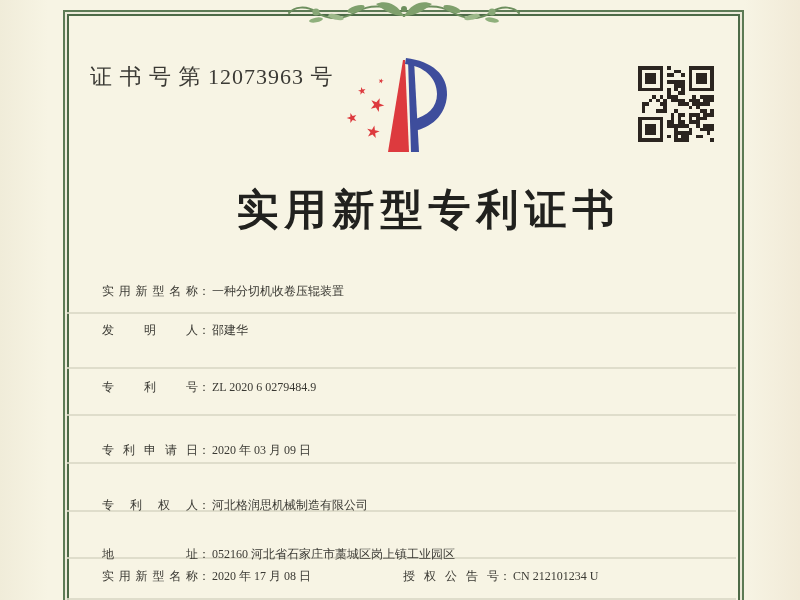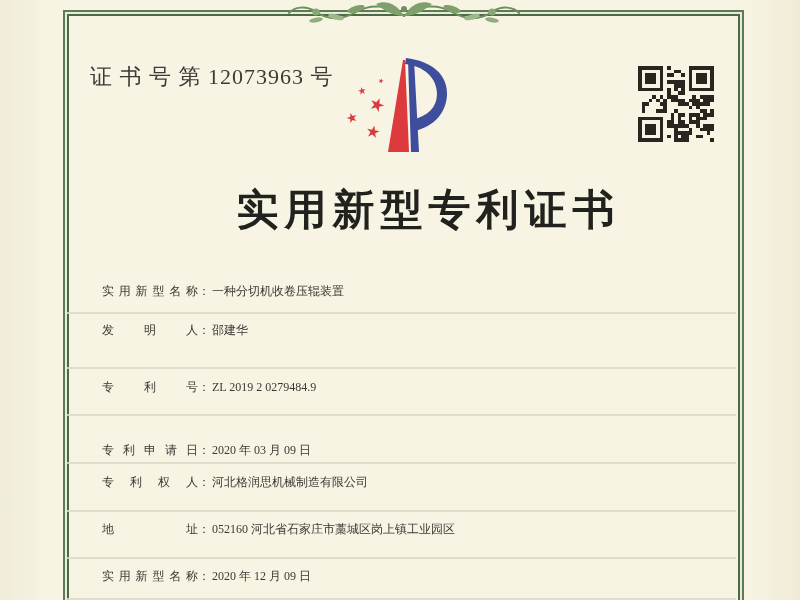--- a/index.html
+++ b/index.html
@@ -322,26 +322,29 @@
 <div class="sep" style="top:557px"></div>
 <div class="sep" style="top:598px"></div>
 
 <div class="row" style="top:281px">
   <span class="lbl">实用新型名称</span><span class="colon">：</span><span class="val">一种分切机收卷压辊装置</span>
 </div>
 <div class="row" style="top:320px">
   <span class="lbl">发明人</span><span class="colon">：</span><span class="val">邵建华</span>
 </div>
 <div class="row" style="top:377px">
-  <span class="lbl">专利号</span><span class="colon">：</span><span class="val">ZL 2019 2 0279484.9</span>
+  <span class="lbl">专利号</span><span class="colon">：</span><span class="val">ZL 2020 6 0279484.9</span>
 </div>
 <div class="row" style="top:440px">
   <span class="lbl">专利申请日</span><span class="colon">：</span><span class="val">2020 年 03 月 09 日</span>
 </div>
-<div class="row" style="top:472px">
+<div class="row" style="top:495px">
   <span class="lbl">专利权人</span><span class="colon">：</span><span class="val">河北格润思机械制造有限公司</span>
 </div>
-<div class="row" style="top:519px">
+<div class="row" style="top:544px">
   <span class="lbl">地址</span><span class="colon">：</span><span class="val">052160 河北省石家庄市藁城区岗上镇工业园区</span>
 </div>
 <div class="row" style="top:566px">
-  <span class="lbl">实用新型名称</span><span class="colon">：</span><span class="val">2020 年 12 月 09 日</span>
+  <span class="lbl">实用新型名称</span><span class="colon">：</span><span class="val">2020 年 17 月 08 日</span>
+  <span class="pair2">
+    <span class="lbl">授权公告号</span><span class="colon">：</span><span class="val">CN 212101234 U</span>
+  </span>
 </div>
 
 </body></html>

